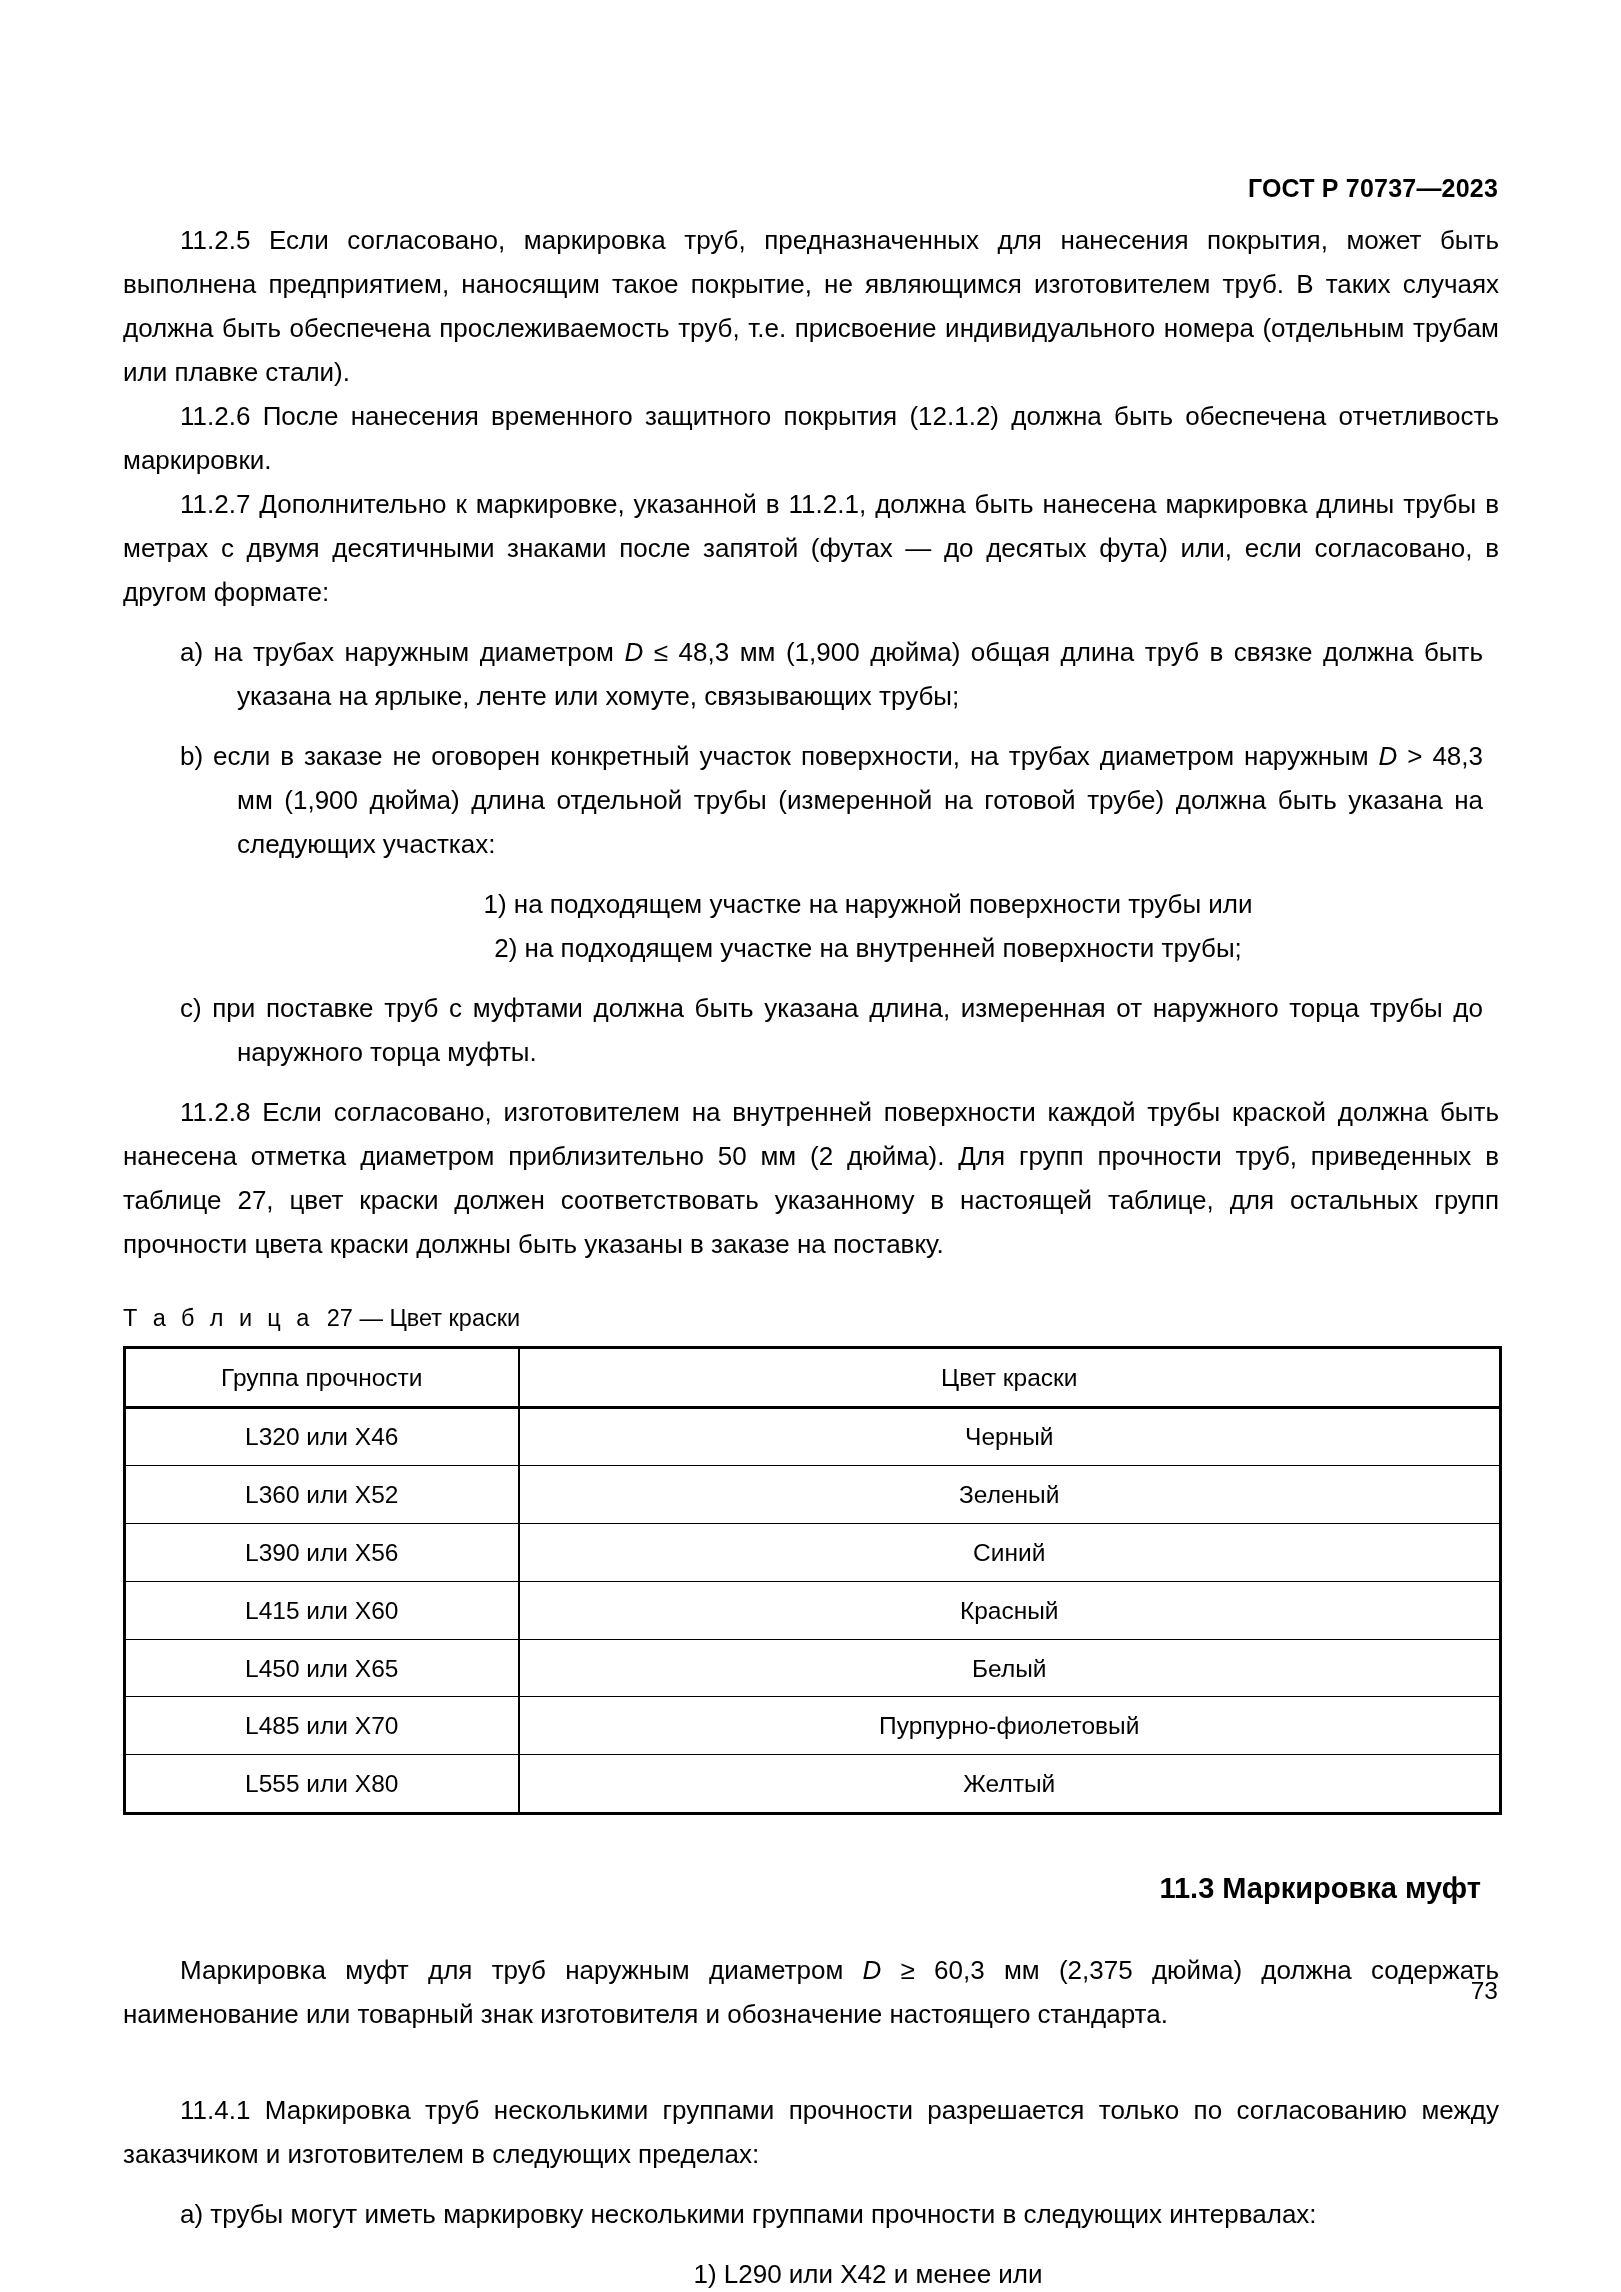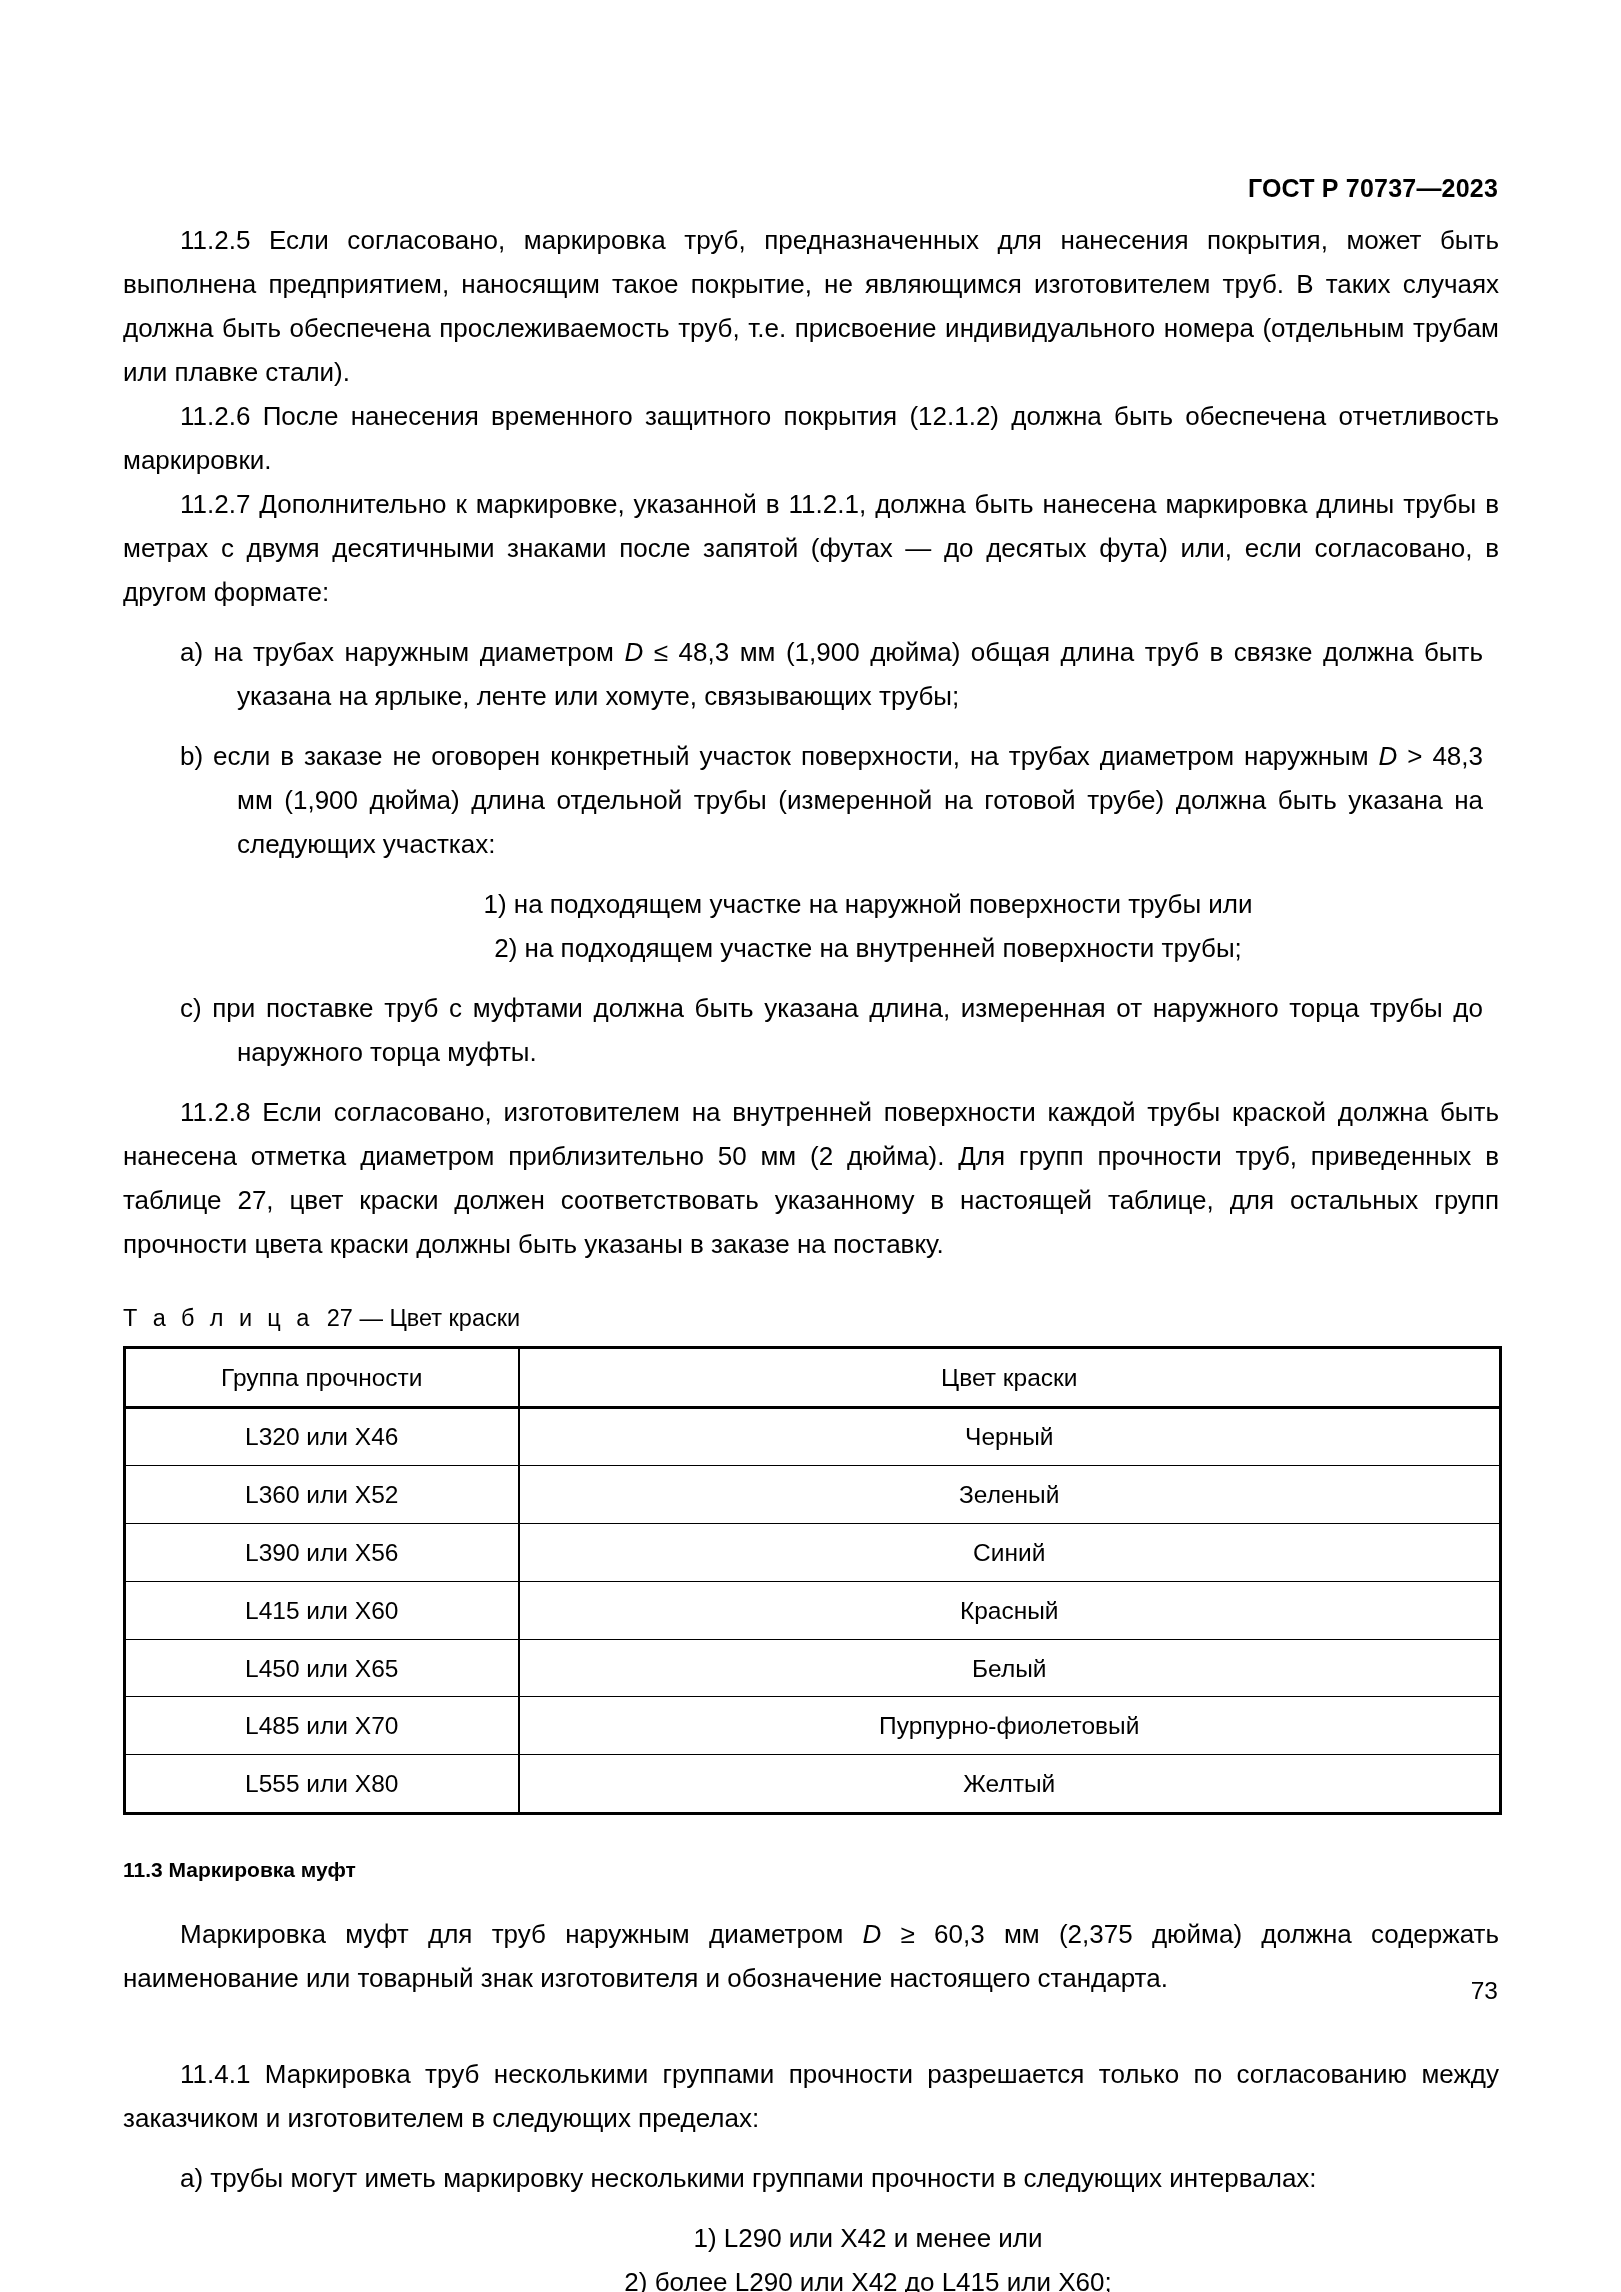--- a/index.html
+++ b/index.html
@@ -70,27 +70,28 @@
     text-indent: -57px;
     margin-left: 114px;
   }
   p.lvl1.flush {
     margin-left: 0;
   }
 
   .it { font-style: italic; }
 
   h3.subhead {
-    margin: 0;
-    font-size: 21px;
+    margin: 18px;
+    font-size: 29px;
     line-height: 44px;
     font-weight: bold;
     text-indent: 0;
     padding-left: 0;
     margin-left: 0;
+    text-align: right;
   }
 
   .sp-before-head { height: 33px; }
   .sp-after-head  { height: 19.6px; }
   .sp-small       { height: 7.8px; }
 
   
   .table-caption {
     font-size: 23.5px;
     line-height: 39px;

